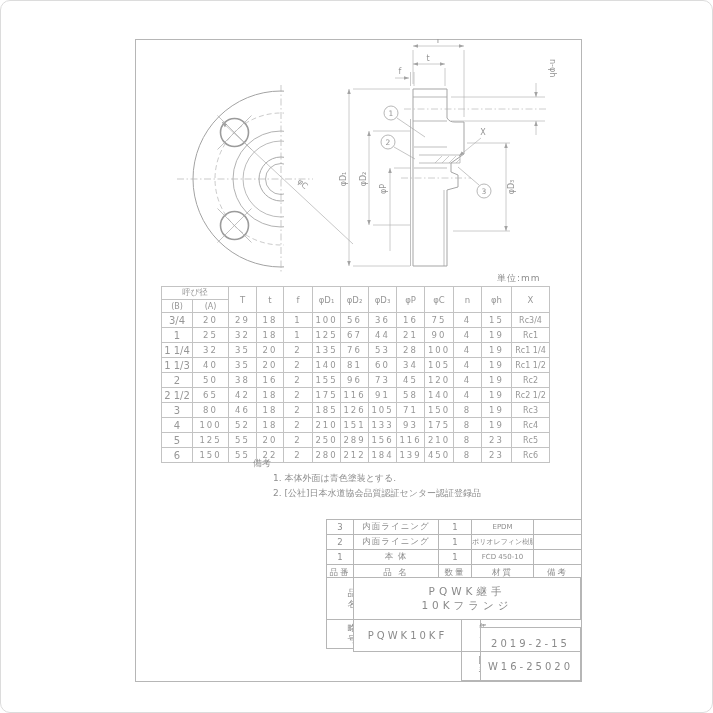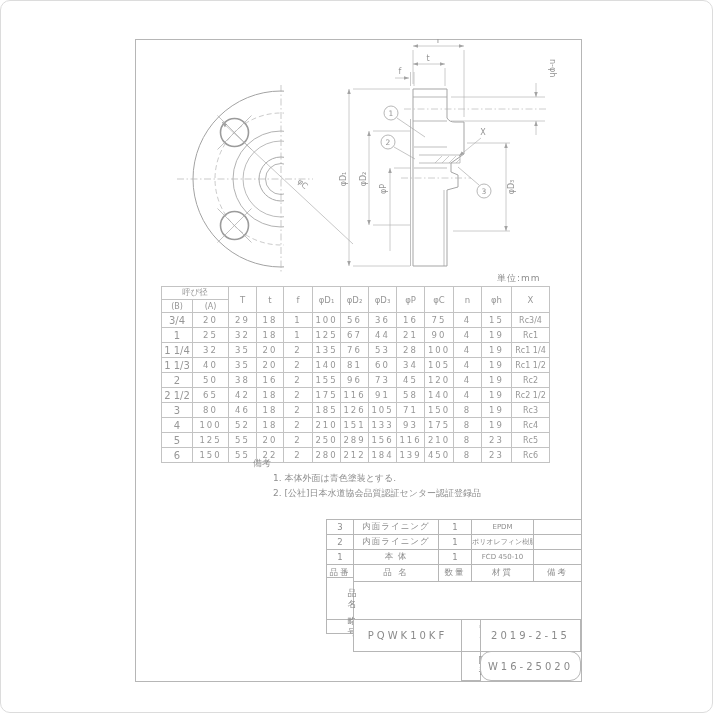--- a/index.html
+++ b/index.html
@@ -370,34 +370,38 @@
           <th>数量</th>
           <th>材質</th>
           <th>備考</th>
         </tr>
       </tbody>
     </table>
 
     <div class="cell" style="left:0;top:58px;width:28px;height:43px;">
       <div class="vlabel">品名</div>
     </div>
-
-    <div class="cell" style="left:0;top:100px;width:28px;height:15px;">
+    <div class="cell" style="left:27px;top:58px;width:228px;height:43px;flex-direction:column;">
+      <div class="big">PQWK継手</div>
+      <div class="big">10Kフランジ</div>
+    </div>
+
+    <div class="cell" style="left:0;top:100px;width:28px;height:30px;">
       <div class="vlabel">略号</div>
     </div>
     <div class="cell" style="left:27px;top:100px;width:109px;height:33px;">
       <span class="code">PQWK10KF</span>
     </div>
     <div class="cell" style="left:135px;top:100px;width:20px;height:33px;">
       <div class="vlabel small">年月日</div>
     </div>
-    <div class="cell" style="left:154px;top:100px;width:101px;height:33px;">
+    <div class="cell" style="left:154px;top:108px;width:101px;height:33px;">
       <span class="code">2019-2-15</span>
     </div>
 
     <div class="cell" style="left:135px;top:132px;width:20px;height:30px;">
       <div class="vlabel">図番</div>
     </div>
-    <div class="cell" style="left:154px;top:132px;width:101px;height:30px;border-radius:11px;">
+    <div class="cell" style="left:154px;top:132px;width:101px;height:30px;">
       <span class="code">W16-25020</span>
     </div>
   </div>
 </div>
 
 </body></html>

